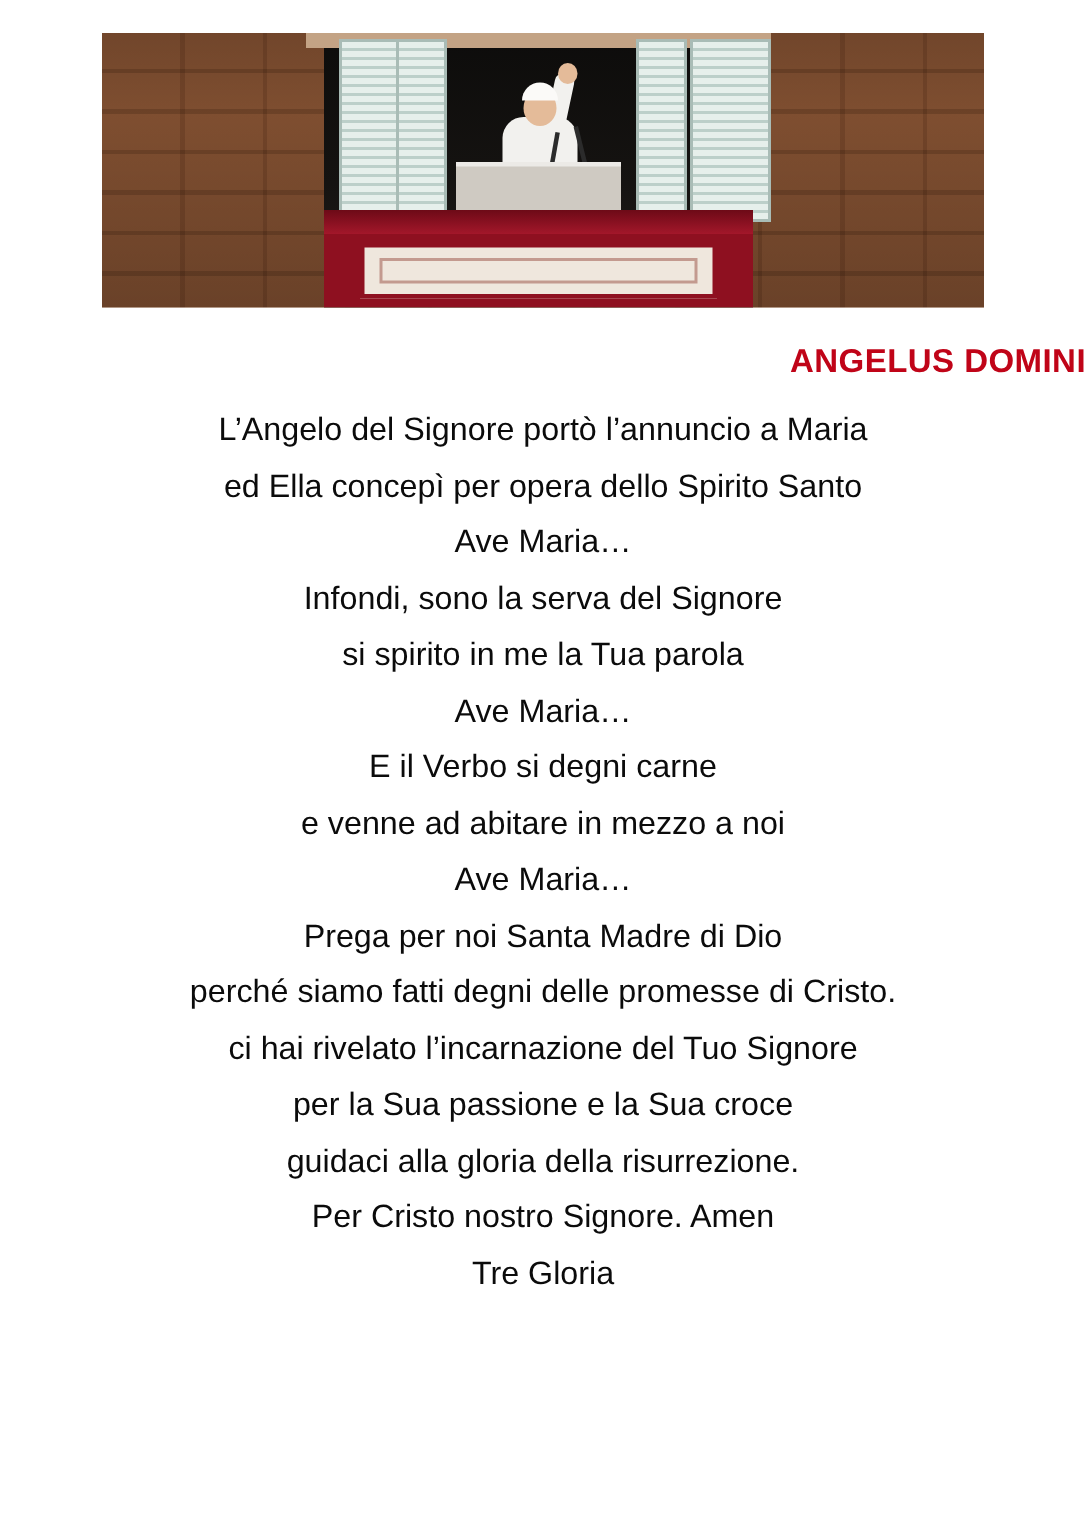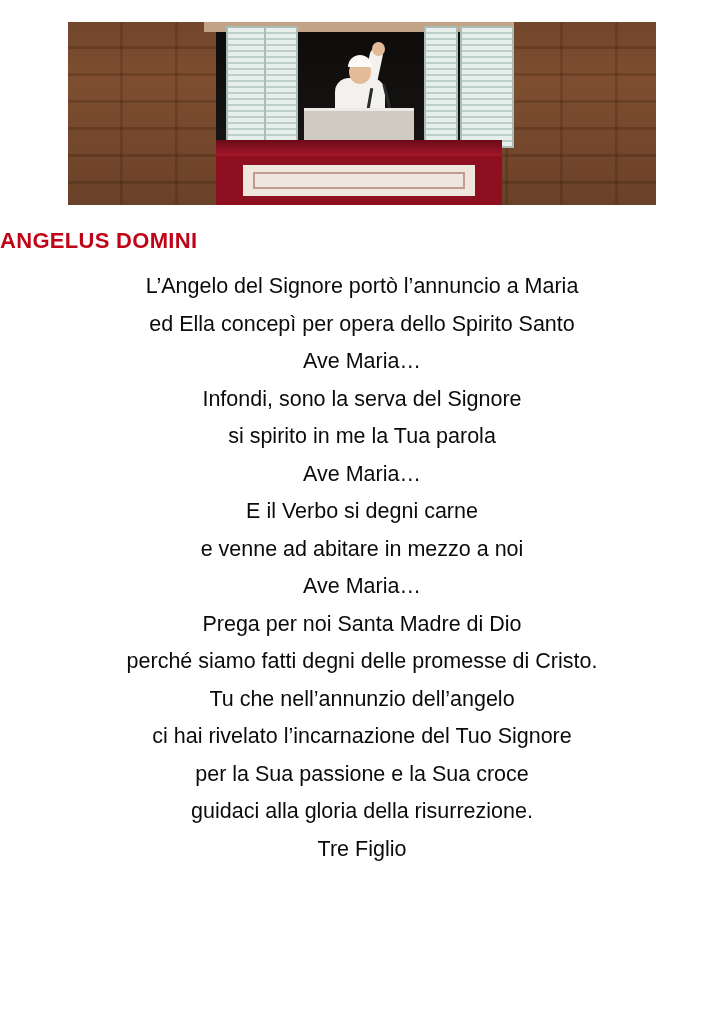--- a/index.html
+++ b/index.html
@@ -186,21 +186,21 @@
     background: #2b2b2b;
     transform: rotate(10deg);
   }
 
   
   .title {
     position: absolute;
     left: 0;
     top: 228px;
     width: 100%;
-    text-align: left;
+    text-align: right;
     color: #c00418;
     font-weight: bold;
     font-size: 22px;
     letter-spacing: 0.3px;
   }
   .prayer {
     position: absolute;
     left: 36px;
     top: 268px;
     width: 652px;
@@ -254,20 +254,20 @@
       <span class="line">ed Ella concepì per opera dello Spirito Santo</span>
       <span class="line">Ave Maria…</span>
       <span class="line">Infondi, sono la serva del Signore</span>
       <span class="line">si spirito in me la Tua parola</span>
       <span class="line">Ave Maria…</span>
       <span class="line">E il Verbo si degni carne</span>
       <span class="line">e venne ad abitare in mezzo a noi</span>
       <span class="line">Ave Maria…</span>
       <span class="line">Prega per noi Santa Madre di Dio</span>
       <span class="line">perché siamo fatti degni delle promesse di Cristo.</span>
-      <span class="line">Tu che nell’annunzio dell’angelo</span>
       <span class="line">ci hai rivelato l’incarnazione del Tuo Signore</span>
       <span class="line">per la Sua passione e la Sua croce</span>
       <span class="line">guidaci alla gloria della risurrezione.</span>
-      <span class="line">Tre Figlio</span>
+      <span class="line">Per Cristo nostro Signore. Amen</span>
+      <span class="line">Tre Gloria</span>
     </div>
 
 </div>
 
 </body></html>

